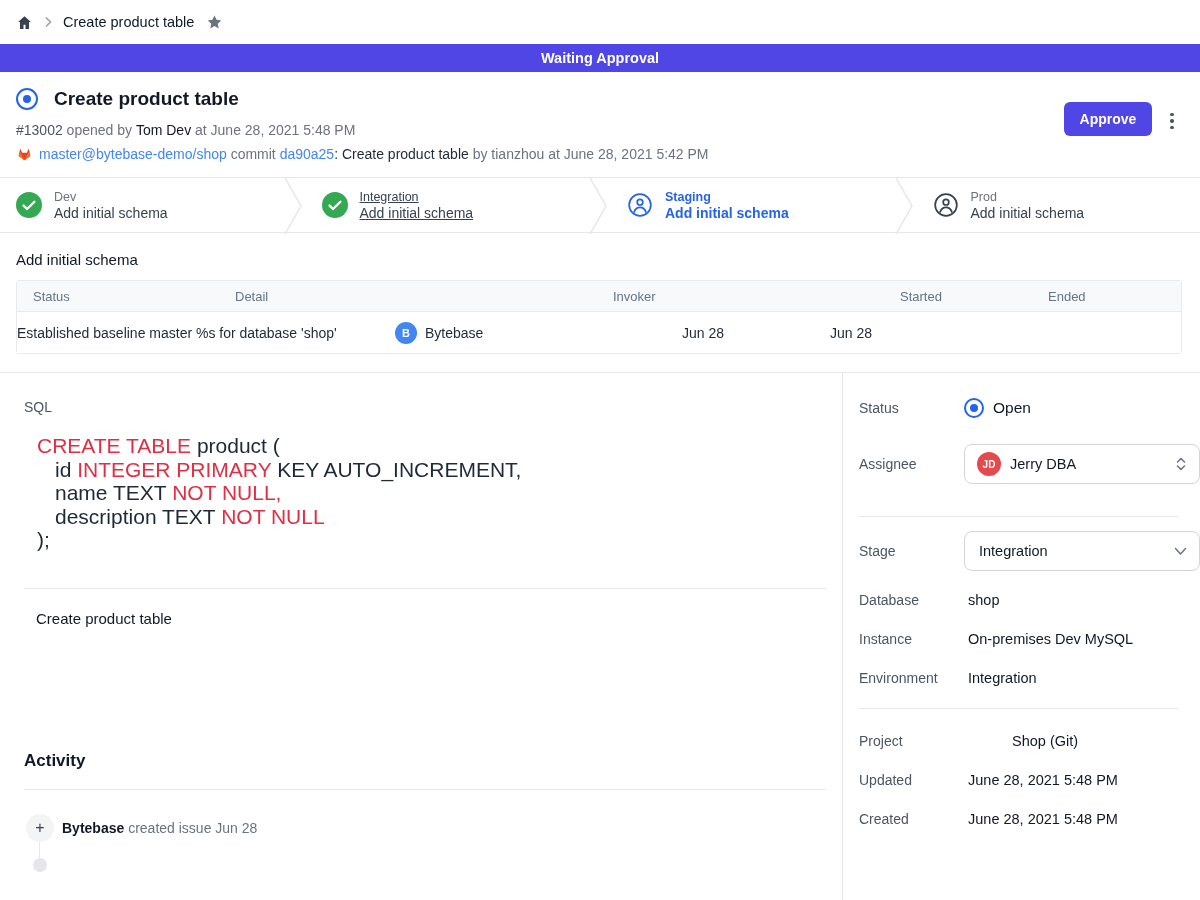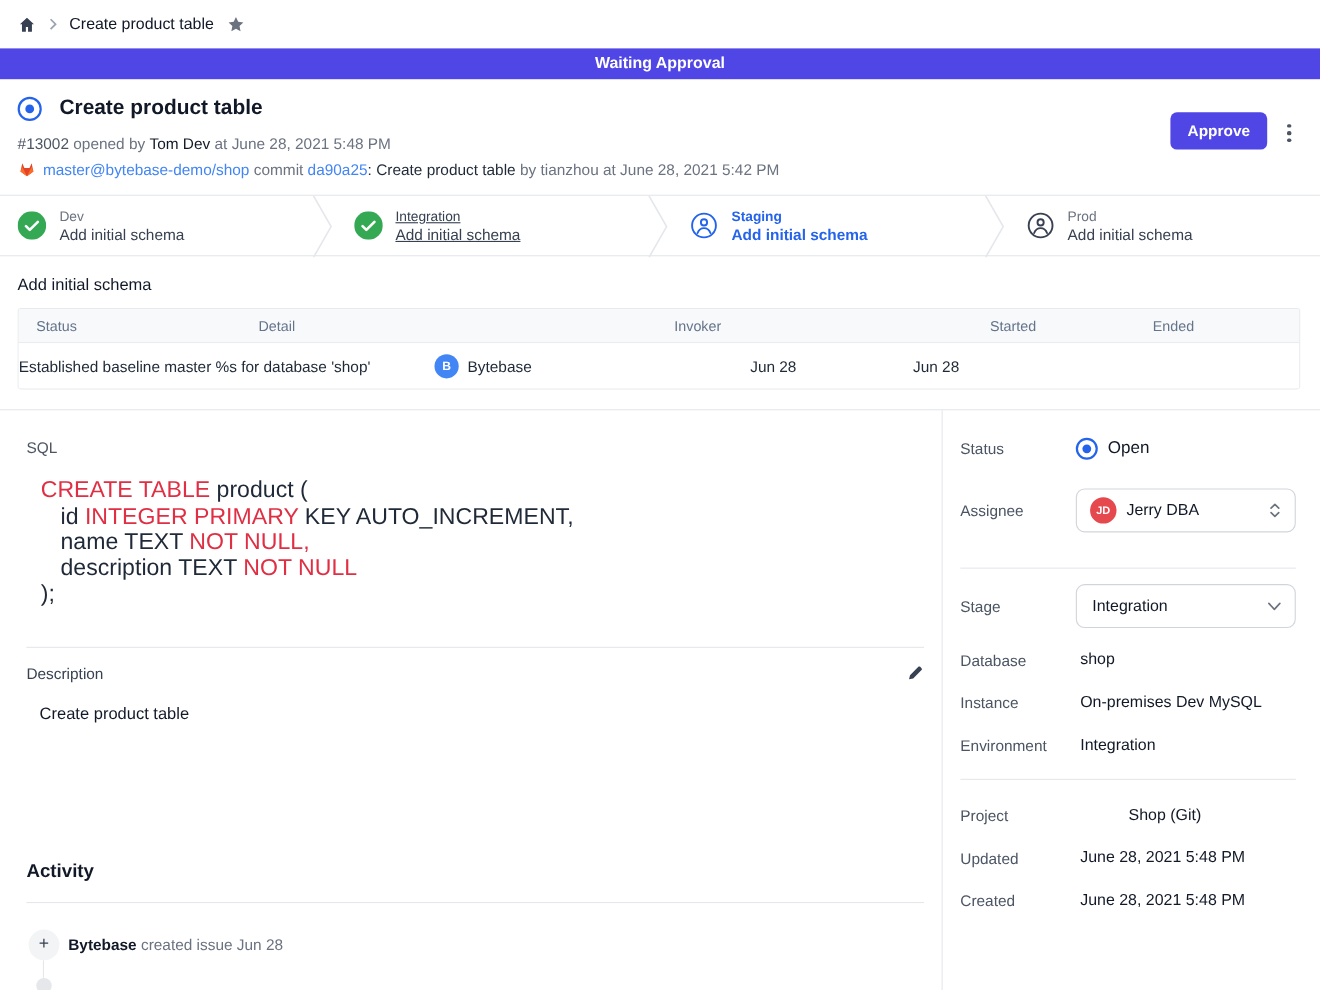--- a/index.html
+++ b/index.html
@@ -98,21 +98,21 @@
   
   .side-row { display:flex; align-items:center; padding-left:16px; }
   .side-label { flex:0 0 105px; font-size:14px; color:#4b5563; }
   .side-value { font-size:14.5px; color:#111827; font-weight:500; padding-left:4px; }
   .row-status { margin-top:25px; }
   .status-radio { width:20px; height:20px; border:2px solid #2563eb; border-radius:50%;
     display:flex; align-items:center; justify-content:center; }
   .status-radio .dot { width:8px; height:8px; background:#2563eb; border-radius:50%; }
   .status-open { margin-left:9px; font-size:15.5px; color:#111827; font-weight:500; }
   .row-assignee { margin-top:26px; }
-  .select-box { width:200px; height:40px; border:1px solid #d1d5db; border-radius:8px; background:#fff;
+  .select-box { width:236px; height:40px; border:1px solid #d1d5db; border-radius:8px; background:#fff;
     display:flex; align-items:center; padding:0 12px; cursor:pointer; }
   .avatar.jd { width:24px; height:24px; background:#e5484d; font-size:10px; }
   .select-box .sel-text { margin-left:9px; font-size:14.5px; color:#111827; flex:1; }
   .side-divider { height:1px; background:#e5e7eb; margin:0 22px 0 16px; }
   .div-1 { margin-top:32px; }
   .row-stage { margin-top:14px; }
   .row-stage .sel-text { margin-left:2px; }
   .info { margin-top:23px; }
   .info-first { margin-top:21px; }
   .div-2 { margin-top:22px; }
@@ -258,28 +258,20 @@
   <div class="main">
     <div class="sql-label">SQL</div>
     <div class="sql-code">
       <div class="sql-line"><span class="kw">CREATE TABLE</span><span> product (</span></div>
       <div class="sql-line ind"><span>id </span><span class="kw">INTEGER PRIMARY</span><span> KEY AUTO_INCREMENT,</span></div>
       <div class="sql-line ind"><span>name TEXT </span><span class="kw">NOT NULL,</span></div>
       <div class="sql-line ind"><span>description TEXT </span><span class="kw">NOT NULL</span></div>
       <div class="sql-line"><span>);</span></div>
     </div>
     <div class="h-divider" style="margin-top:36px;"></div>
-    <div class="desc-head">
-      <span class="desc-label">Description</span>
-      <span class="icon-btn">
-        <svg width="16" height="16" viewBox="0 0 20 20" fill="#374151">
-            <path d="M17.2 4.3l-1.5-1.5c-.6-.6-1.5-.6-2.1 0l-9.5 9.5L3 17l4.7-1.1 9.5-9.5c.6-.6.6-1.5 0-2.1z"></path>
-          </svg>
-      </span>
-    </div>
     <div class="desc-text">Create product table</div>
     <div class="activity-heading">Activity</div>
     <div class="h-divider activity-divider"></div>
     <div class="activity-item">
       <span class="plus-avatar">+</span>
       <span class="activity-text"><span class="actor">Bytebase</span><span> created issue Jun 28</span></span>
     </div>
     <div class="timeline"></div>
     <div class="next-dot"></div>
   </div>

